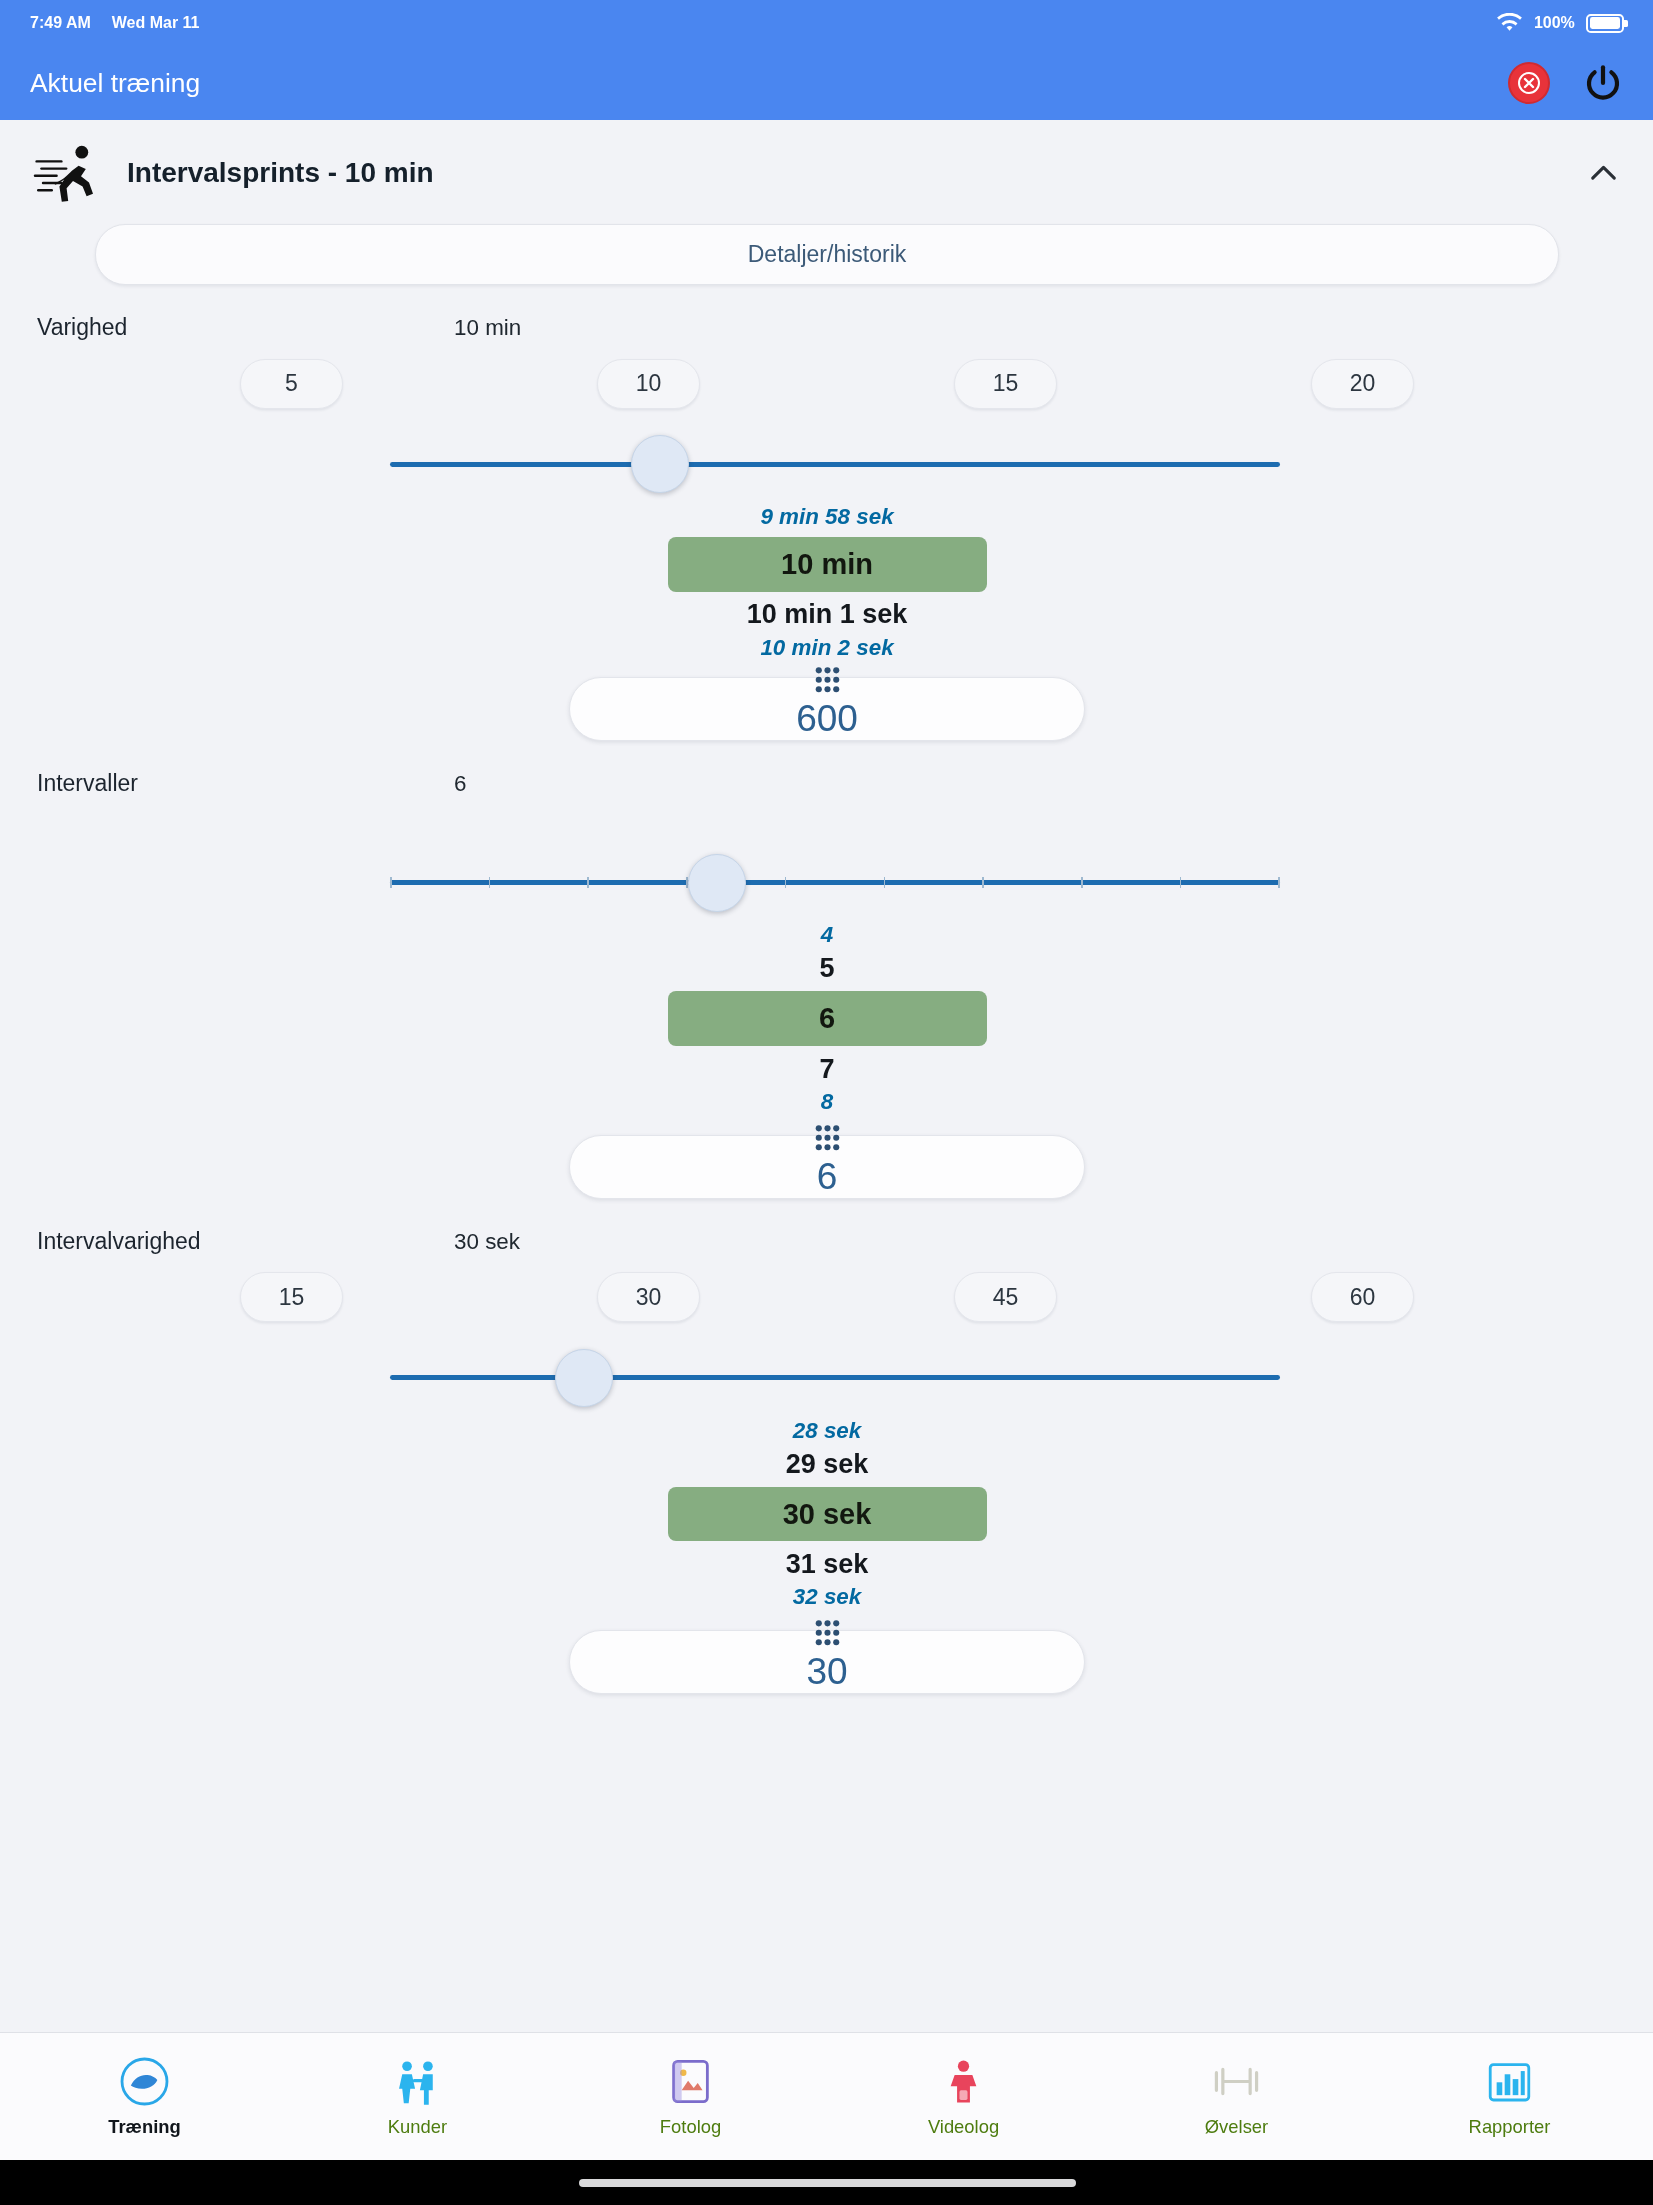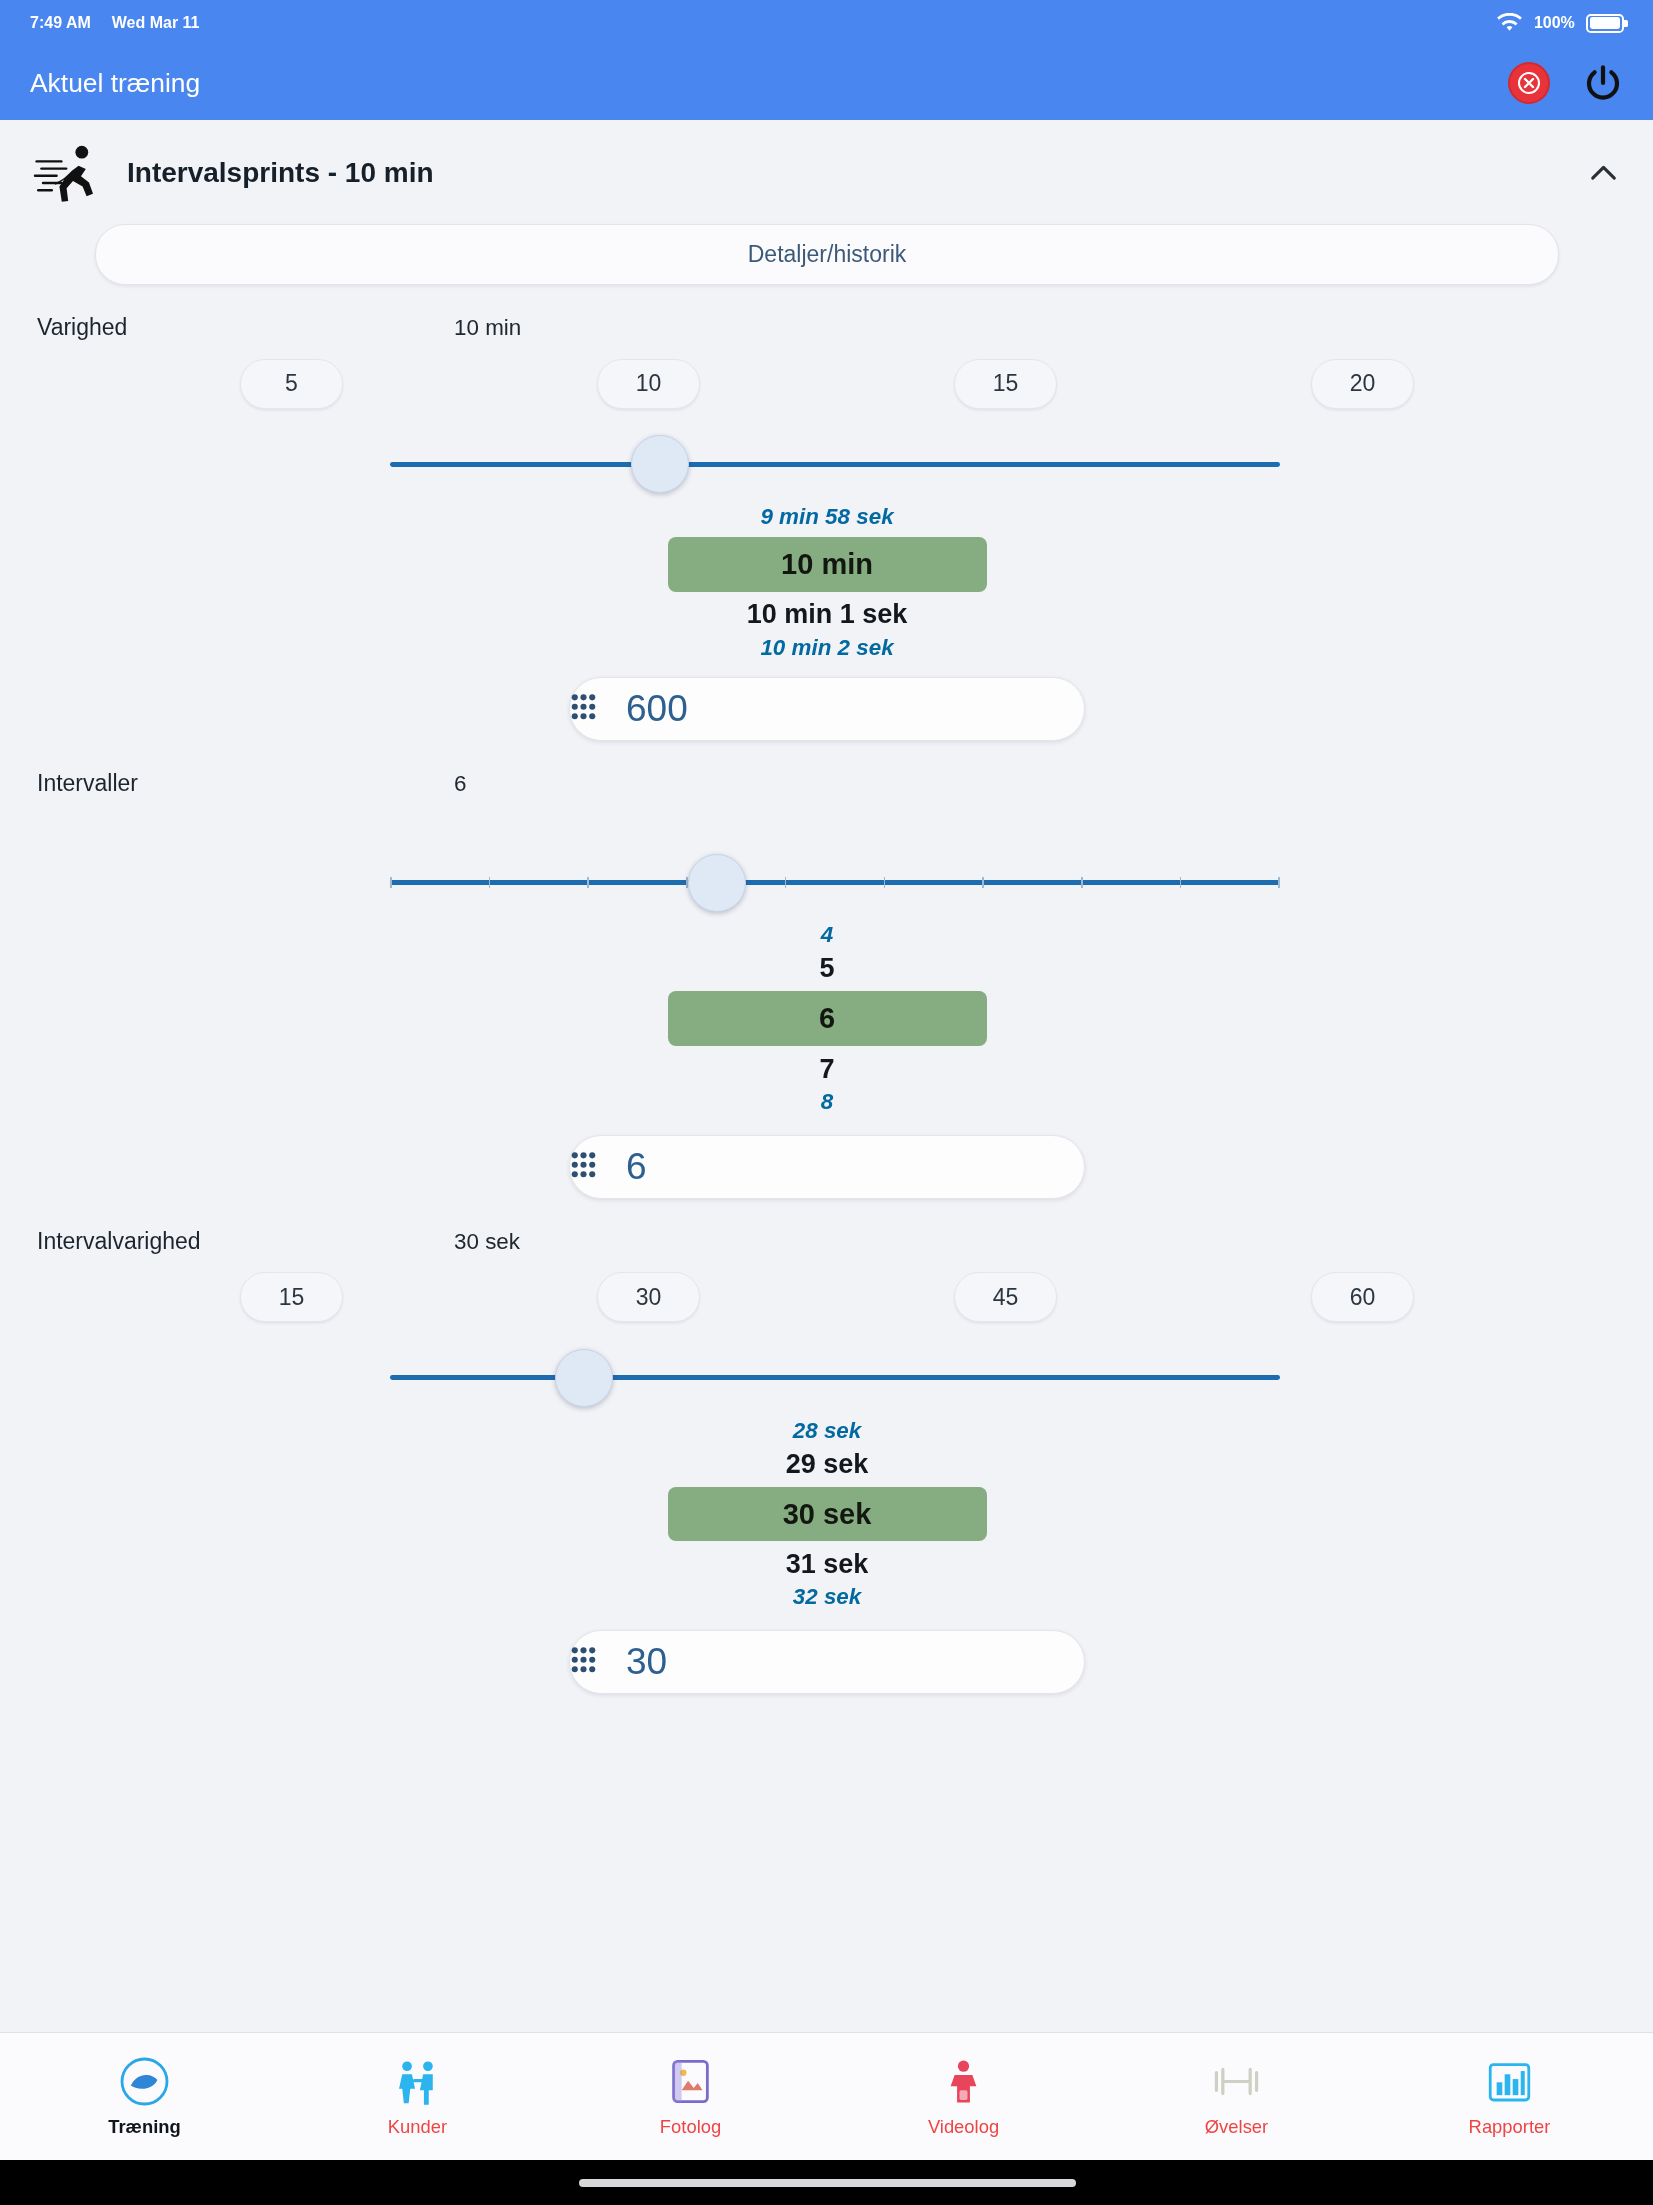--- a/index.html
+++ b/index.html
@@ -225,22 +225,22 @@
   .numfield {
     margin: 17.6px auto 0 auto;
     width: 516px;
     height: 64px;
     background: #fdfdfe;
     border: 0.8px solid #e3e5eb;
     border-radius: 32px;
     box-shadow: 0 1.6px 4px rgba(30,40,60,0.10);
     display: flex;
     align-items: center;
-    justify-content: flex-start;
-    gap: 29px;
+    justify-content: flex-end;
+    flex-direction: column;
   }
   .keypad-icon { width: 27px; height: 32px; }
   .numfield .num {
     font-size: 37px;
     color: #2d6090;
   }
 
   
   .tabbar {
     position: absolute;
@@ -256,21 +256,21 @@
   .tab {
     flex: 1;
     display: flex;
     flex-direction: column;
     align-items: center;
     gap: 8px;
   }
   .tab .ic { width: 53px; height: 53px; }
   .tab .lb {
     font-size: 18.4px;
-    color: #ef4444;
+    color: #4d7c0f;
   }
   .tab.active .lb { font-weight: bold; color: #11161c; }
 
   .rotate-icon {
     position: absolute;
     left: 11.2px;
     bottom: 95px;
     width: 22.4px; height: 22.4px;
     color: #7a828c;
     font-size: 19px;

